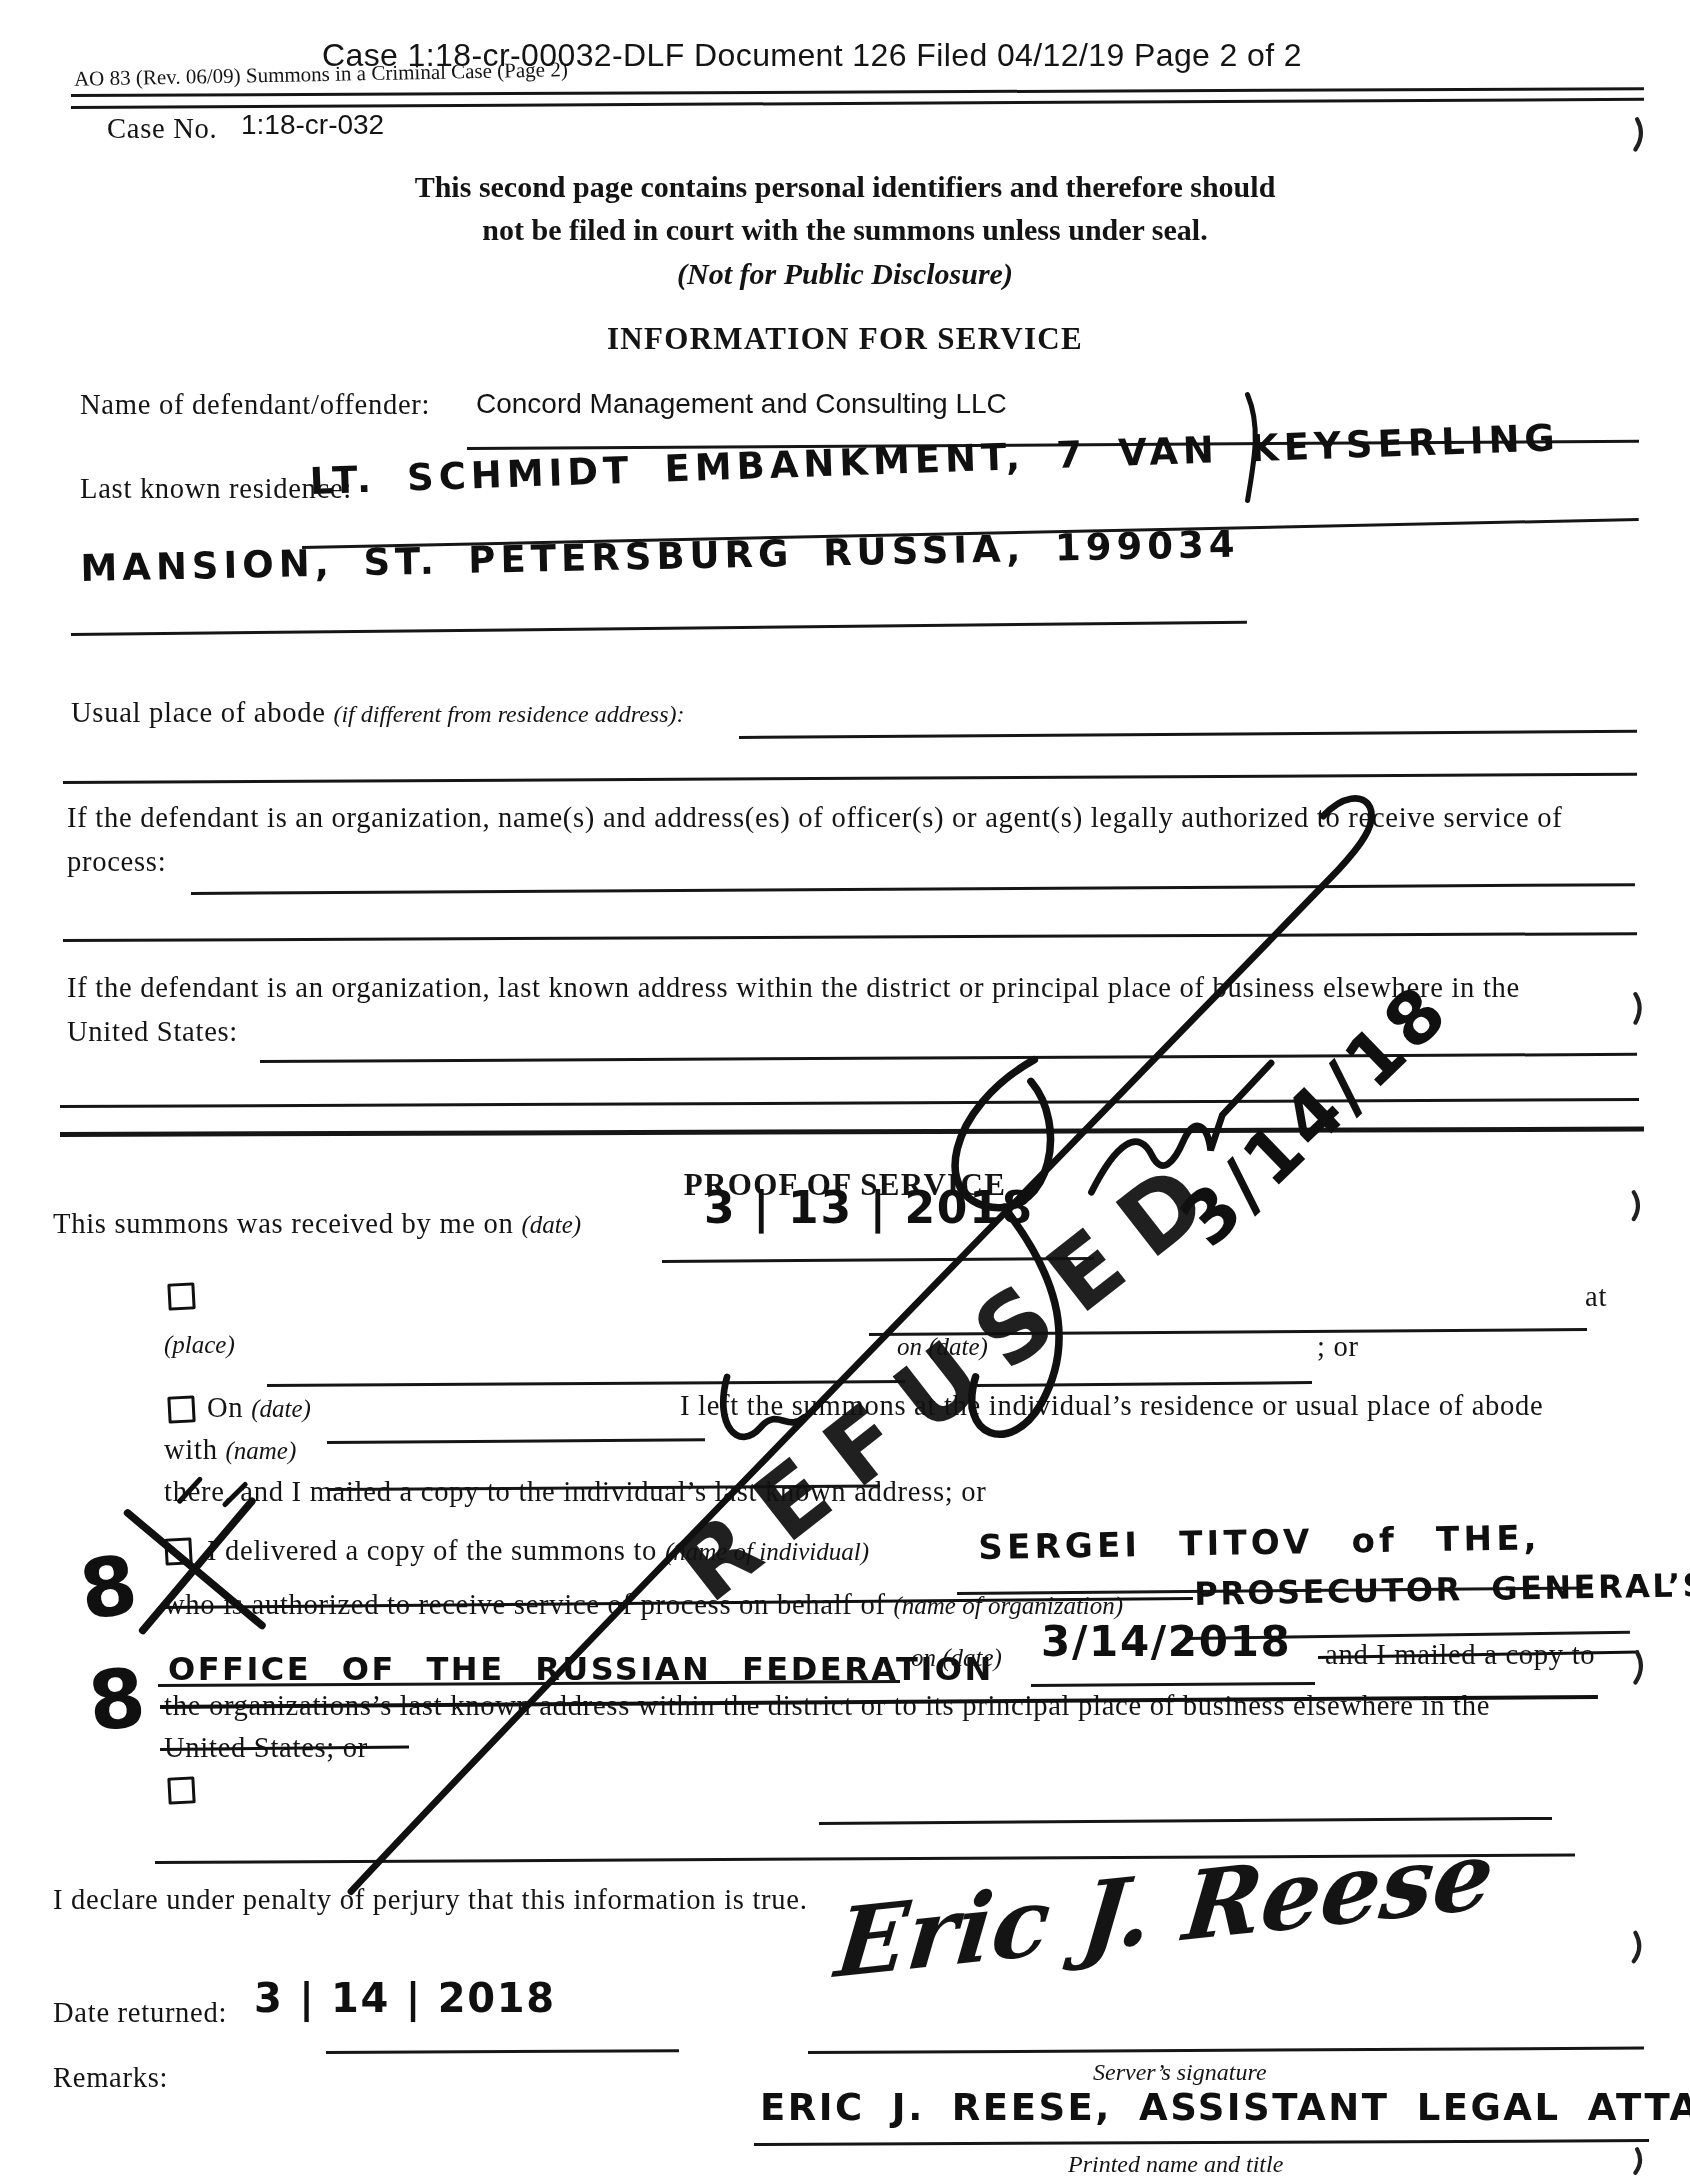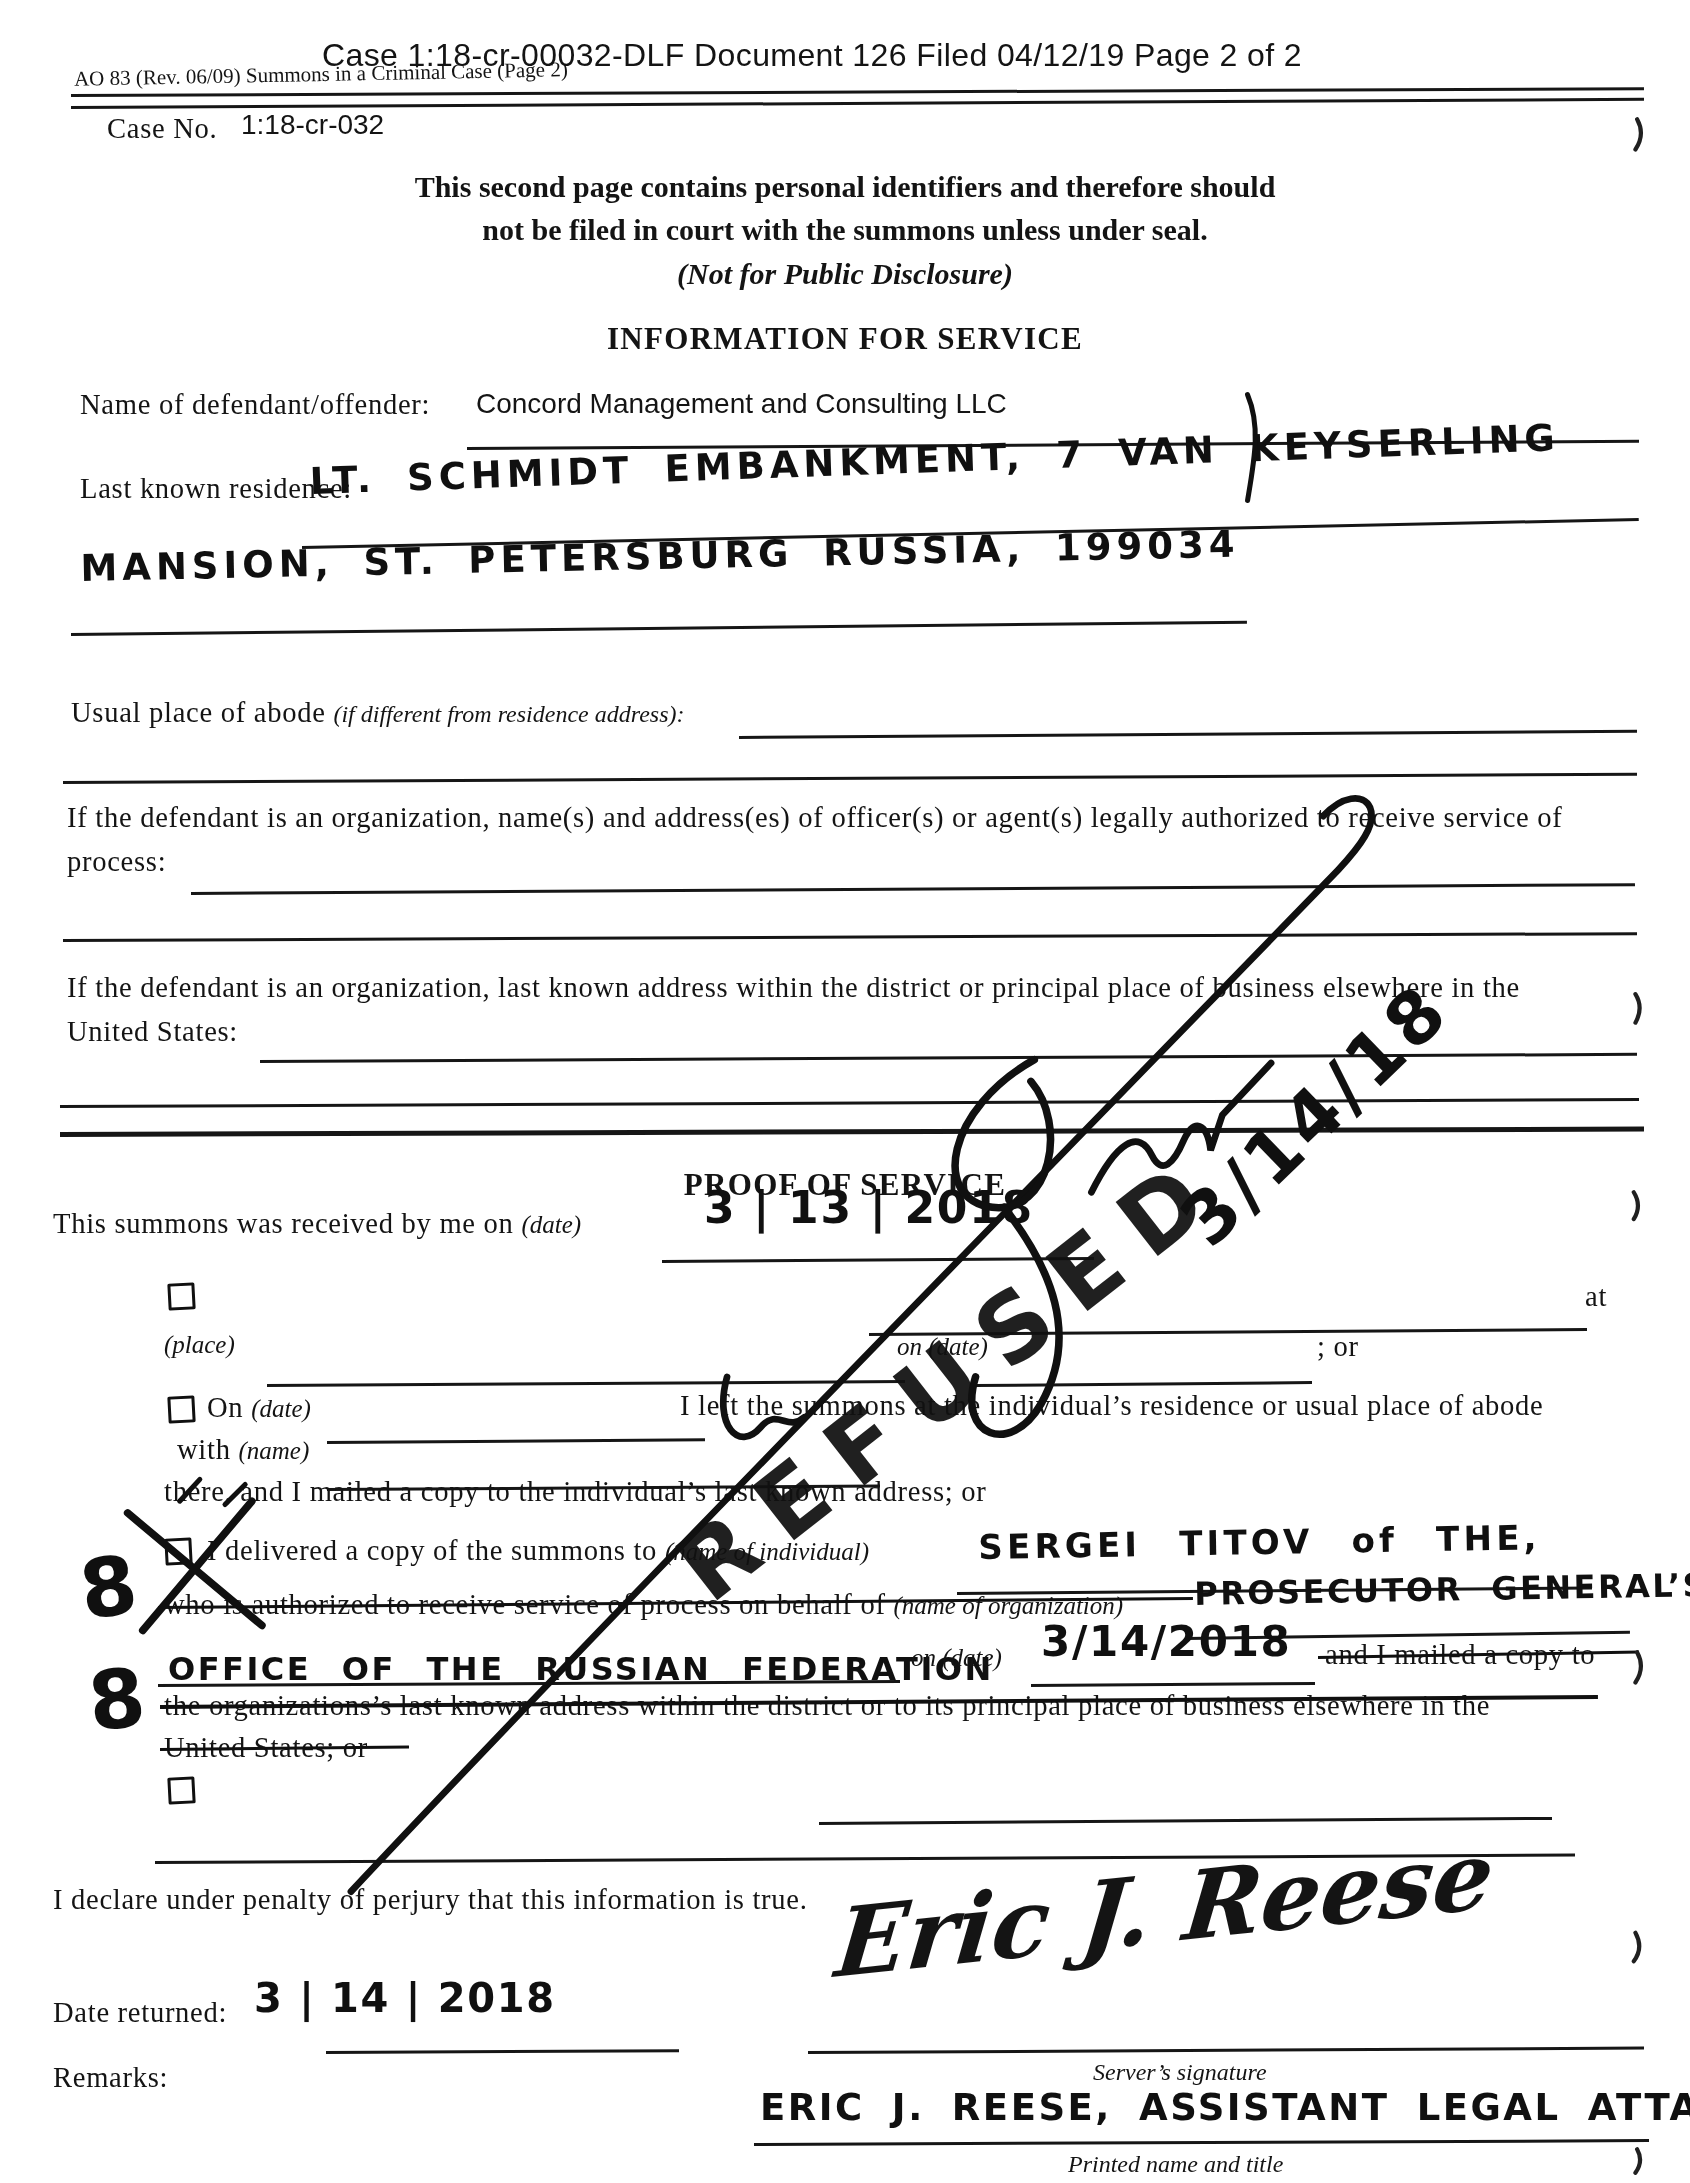--- a/index.html
+++ b/index.html
@@ -87,21 +87,21 @@
   <div class="bline" style="left:267px;top:1384px;width:638px;transform:rotate(-0.35deg);"></div>
   <div class="bline" style="left:976px;top:1384px;width:336px;transform:rotate(-0.5deg);"></div>
 
   <div class="cbx" style="left:168px;top:1396px;"></div>
   <div class="t" style="left:207px;top:1392px;">
     <span class="fs34">On </span>
     <span class="it fs30">(date)</span>
   </div>
   <div class="t fs34" style="left:680px;top:1390px;">I left the summons at the individual’s residence or usual place of abode</div>
   <div class="bline" style="left:327px;top:1441px;width:378px;transform:rotate(-0.4deg);"></div>
-  <div class="t" style="left:177px;top:1434px;">
+  <div class="t" style="left:164px;top:1434px;">
     <span class="fs34">with </span>
     <span class="it fs30">(name)</span>
   </div>
   <div class="bline" style="left:327px;top:1488px;width:553px;transform:rotate(-0.35deg);"></div>
   <div class="t fs34" style="left:164px;top:1476px;">there, and I mailed a copy to the individual’s last known address; or</div>
 
   <div class="cbx" style="left:165px;top:1538px;"></div>
   <div class="t" style="left:207px;top:1535px;">
     <span class="fs34">I delivered a copy of the summons to </span>
     <span class="it fs30">(name of individual)</span>

